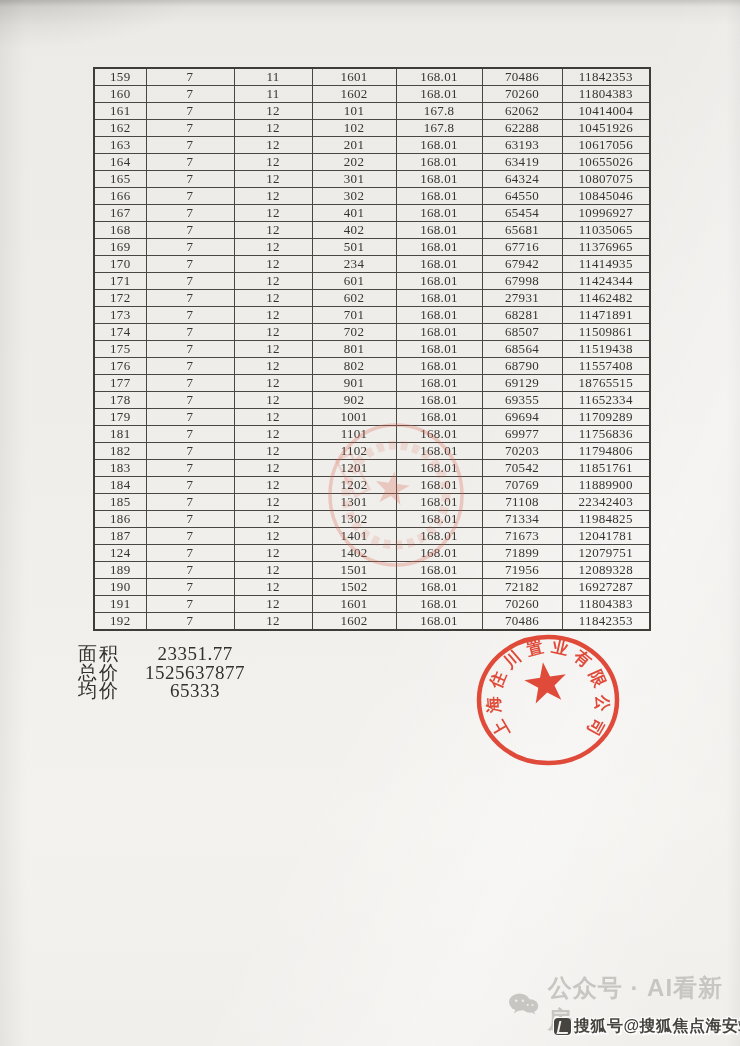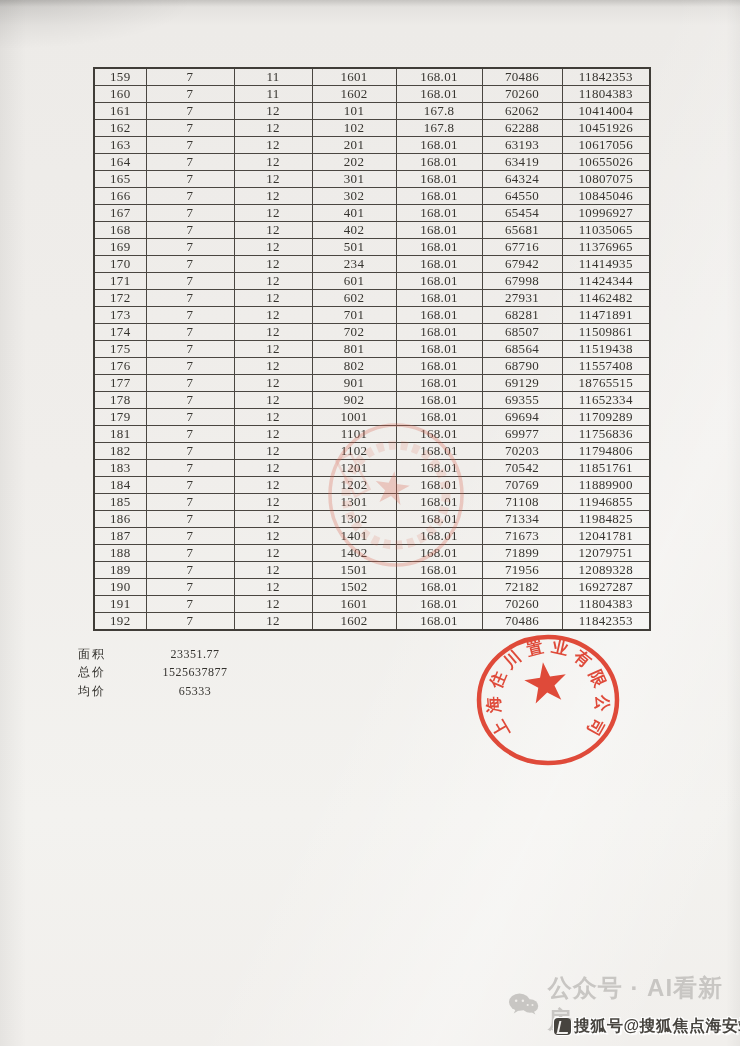--- a/index.html
+++ b/index.html
@@ -21,21 +21,21 @@
     border-collapse:collapse;table-layout:fixed;
     font-size:13px;color:#36342f;
   }
   table.price td{
     border:1px solid #4a4641;
     height:15.8px;padding:0;margin:0;
     text-align:center;vertical-align:middle;
     letter-spacing:.3px;white-space:nowrap;overflow:hidden;
   }
   table.price{border:2px solid #403d38;}
-  .summary{position:absolute;left:78px;top:645px;font-size:12px;color:#33312d;}
+  .summary{position:absolute;left:78px;top:645px;font-size:19px;color:#33312d;}
   .summary .line{display:flex;height:18.5px;align-items:center;}
   .summary .lbl{width:48px;letter-spacing:2px;}
   .summary .val{width:138px;text-align:center;letter-spacing:.5px;}
   svg.stamps{position:absolute;left:0;top:0;pointer-events:none;}
   .wechat-mark{
     position:absolute;left:508px;top:991px;height:26px;
     display:flex;align-items:center;gap:9px;
     color:#c8c6c3;font-family:"Liberation Sans","DejaVu Sans",sans-serif;
     font-size:24px;letter-spacing:1px;font-weight:bold;
   }
@@ -319,21 +319,21 @@
     <td>11889900</td>
   </tr>
 
   <tr>
     <td>185</td>
     <td>7</td>
     <td>12</td>
     <td>1301</td>
     <td>168.01</td>
     <td>71108</td>
-    <td>11946855</td>
+    <td>22342403</td>
   </tr>
 
   <tr>
     <td>186</td>
     <td>7</td>
     <td>12</td>
     <td>1302</td>
     <td>168.01</td>
     <td>71334</td>
     <td>11984825</td>
@@ -343,21 +343,21 @@
     <td>187</td>
     <td>7</td>
     <td>12</td>
     <td>1401</td>
     <td>168.01</td>
     <td>71673</td>
     <td>12041781</td>
   </tr>
 
   <tr>
-    <td>188</td>
+    <td>124</td>
     <td>7</td>
     <td>12</td>
     <td>1402</td>
     <td>168.01</td>
     <td>71899</td>
     <td>12079751</td>
   </tr>
 
   <tr>
     <td>189</td>

